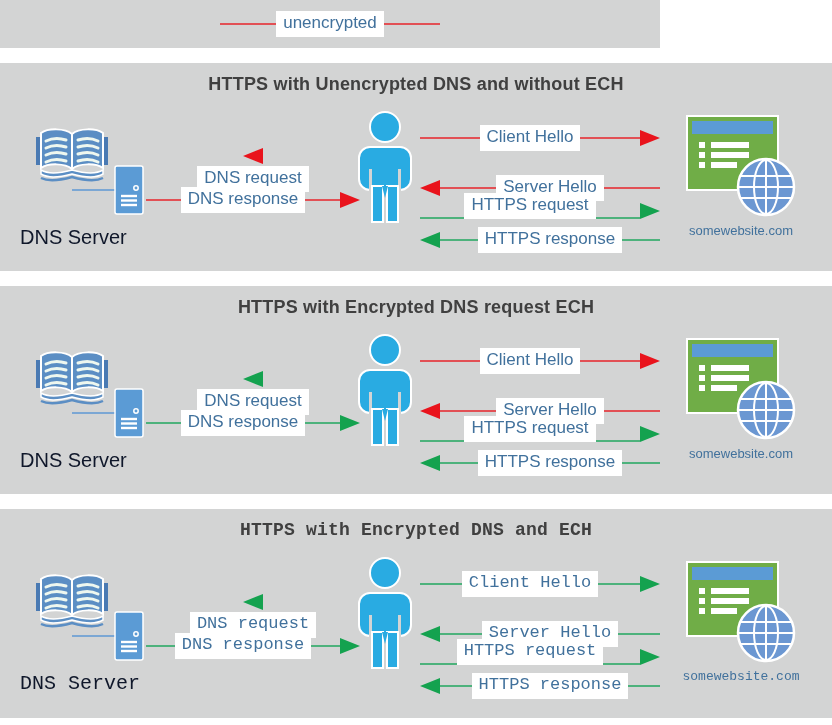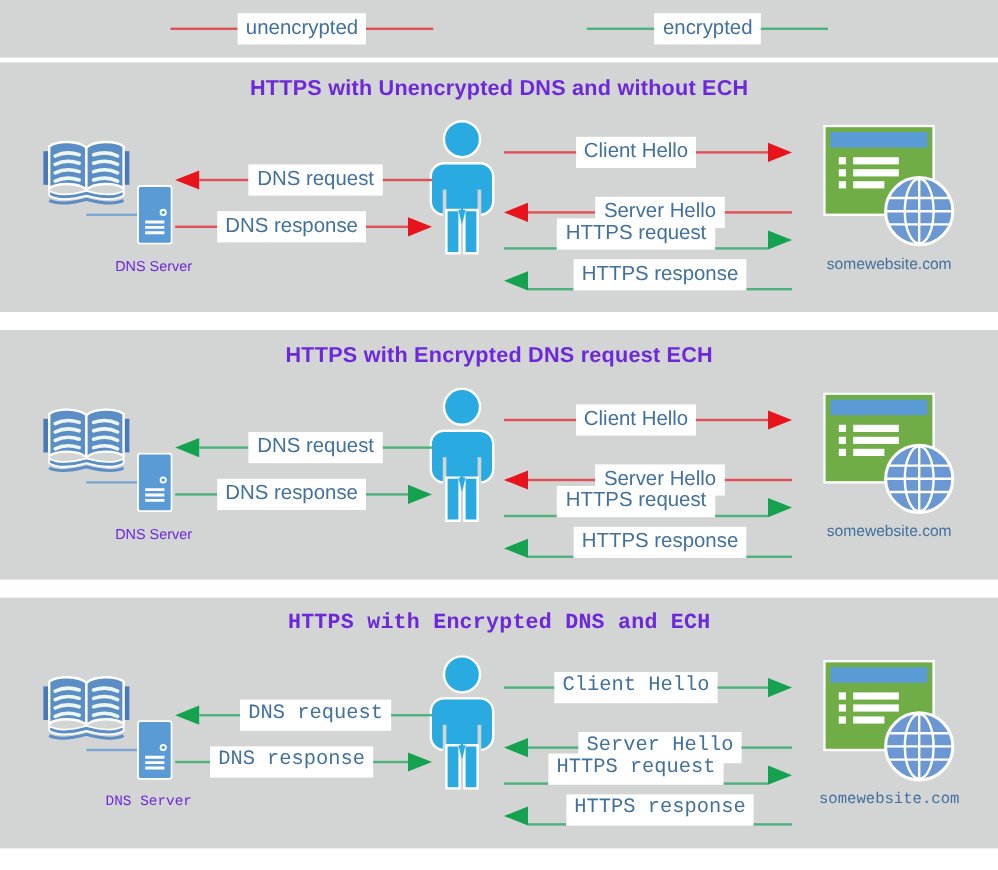--- a/index.html
+++ b/index.html
@@ -3,78 +3,73 @@
 <meta charset="utf-8">
 <style>
   * { margin:0; padding:0; box-sizing:border-box; }
   html,body { background:#ffffff; }
   body {
     width:832px; height:725px;
     font-family:"Liberation Sans", sans-serif;
     position:relative;
   }
   .legend-bar {
-    width:832px; height:48px; background:#d3d4d4;
+    width:660px; height:48px; background:#d3d4d4;
     display:flex; align-items:center; justify-content:center;
-    gap:128px; margin-bottom:4px;
+    gap:128px; margin-bottom:15px;
   }
   .legend-item { display:flex; align-items:center; }
   .legend-item .line { width:56px; }
   .panel {
     position:relative; width:832px; height:208px;
     background:#d3d4d4; margin-bottom:15px;
   }
   .panel.last { height:209px; margin-bottom:0;font-family:Liberation Mono, monospace; }
   .panel-title {
     position:absolute; top:11px; left:0; width:100%;
-    text-align:center; font-size:18px; font-weight:bold; color:#6d28d9;
+    text-align:center; font-size:18px; font-weight:bold; color:#404040;
     letter-spacing:0.2px;
   }
   
   .c-red   { --head:#e9131c; --ln:#e25055; }
   .c-green { --head:#14a24f; --ln:#4db27c; }
   .line { height:2px; background:var(--ln); flex:1 1 auto; }
   .alabel {
     background:#ffffff; color:#41719c; font-size:17px;
     padding:1px 7px 3px 7px; white-space:nowrap; line-height:22px;
   }
   .head { width:0; height:0; flex:0 0 auto; }
   .head-r { border-top:8px solid transparent; border-bottom:8px solid transparent; border-left:20px solid var(--head); }
   .head-l { border-top:8px solid transparent; border-bottom:8px solid transparent; border-right:20px solid var(--head); }
   .row { position:absolute; display:flex; align-items:center; }
   .dns-row   { left:146px; width:214px; }
   .https-row { left:420px; width:240px; }
-  .dns-r1 { top:85px; }  .dns-r2 { top:124px;justify-content:space-between; }
-  .ht-r1 { top:62px; } .ht-r2 { top:112px; } .ht-r3 { top:130px;align-items:flex-end; } .ht-r4 { top:164px;align-items:flex-end; }
+  .dns-r1 { top:85px;flex-direction:column; }  .dns-r2 { top:124px;justify-content:space-between; }
+  .ht-r1 { top:62px; } .ht-r2 { top:112px; } .ht-r3 { top:130px;align-items:flex-end; } .ht-r4 { top:164px; }
   .book-icon   { position:absolute; left:36px;  top:62px; }
   .server-icon { position:absolute; left:114px; top:102px; }
   .connector   { position:absolute; left:72px; top:126px; width:44px; height:2px; background:#7ba7d4; }
   .person-icon { position:absolute; left:356px; top:48px; }
   .site-icon   { position:absolute; left:686px; top:52px; }
   .dns-label {
     position:absolute; left:20px; top:163px; width:140px;
-    text-align:right; font-size:12px; color:#6d28d9;
+    text-align:left; font-size:20px; color:#0f172a;
   }
   .site-label {
     position:absolute; left:660px; top:160px; width:162px;
     text-align:center; font-size:13px; color:#41719c;
   }
 </style>
 </head>
 <body>
 
 <div class="legend-bar">
   <div class="legend-item c-red">
     <span class="line"></span>
     <span class="alabel">unencrypted</span>
-    <span class="line"></span>
-  </div>
-  <div class="legend-item c-green">
-    <span class="line"></span>
-    <span class="alabel">encrypted</span>
     <span class="line"></span>
   </div>
 </div>
 
 <div class="panel">
   <div class="panel-title">HTTPS with Unencrypted DNS and without ECH</div>
 
   <span class="book-icon"><svg width="72" height="60" viewBox="0 0 72 60">
     <rect x="0" y="12" width="5" height="28" fill="#4a7ab3"></rect>
     <rect x="67" y="12" width="5" height="28" fill="#4a7ab3"></rect>

